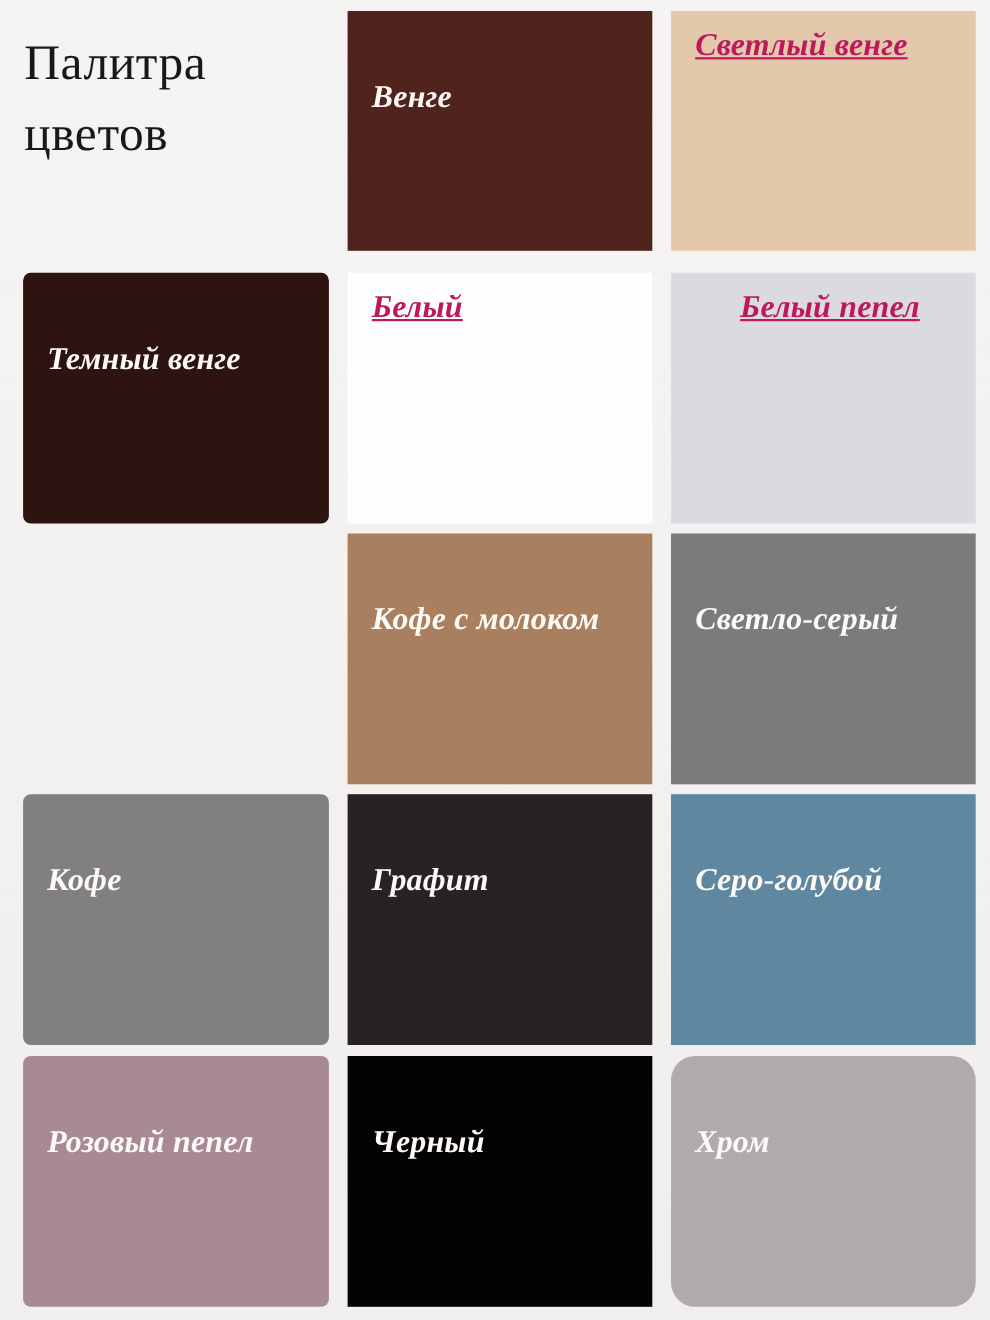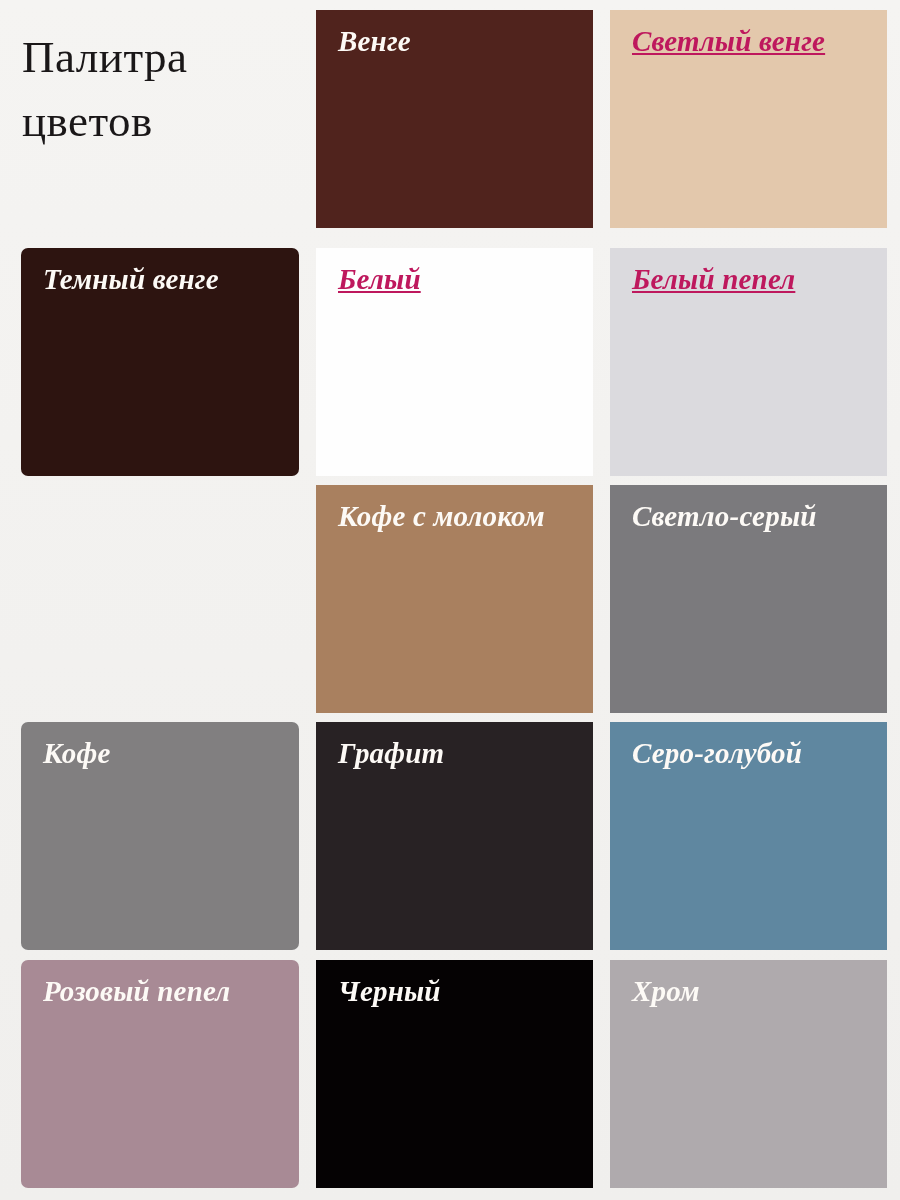--- a/index.html
+++ b/index.html
@@ -65,21 +65,21 @@
     top: 16px;
     right: 10px;
     font-family: "Liberation Serif", "DejaVu Serif", serif;
     font-style: italic;
     font-weight: 700;
     font-size: 29px;
     line-height: 1.05;
     letter-spacing: 0.2px;
     white-space: nowrap;
   }
-  .swatch.light-text .swatch-label { color: #fdfaf6; }
+  .swatch.light-text .swatch-label { color: #fdfaf6; margin-top: 47px; }
   .swatch.dark-text  .swatch-label { color: #be185d; text-decoration: underline; }
 
   
   .swatch::after {
     content: "";
     position: absolute;
     inset: 0;
     pointer-events: none;
     box-shadow: inset 0 0 0 0 rgba(0,0,0,0);
   }
@@ -112,21 +112,21 @@
       </div>
       <div class="swatch row-1 col-3 dark-text" style="background: rgb(227, 200, 172);">
         <span class="swatch-label">Светлый венге</span>
       </div>
       <div class="swatch row-2 col-1 light-text" style="background: rgb(45, 20, 16);">
         <span class="swatch-label">Темный венге</span>
       </div>
       <div class="swatch row-2 col-2 dark-text" style="background: rgb(254, 254, 254);">
         <span class="swatch-label">Белый</span>
       </div>
-      <div class="swatch row-2 col-3 dark-text" style="background: rgb(219, 218, 222);">
+      <div class="swatch row-2 col-3 dark-text" style="background: rgb(219, 218, 222); text-align: center;">
         <span class="swatch-label">Белый пепел</span>
       </div>
       <div class="swatch row-3 col-2 light-text" style="background: rgb(169, 128, 95);">
         <span class="swatch-label">Кофе с молоком</span>
       </div>
       <div class="swatch row-3 col-3 light-text" style="background: rgb(123, 122, 125);">
         <span class="swatch-label">Светло-серый</span>
       </div>
       <div class="swatch row-4 col-1 light-text" style="background: rgb(129, 127, 128);">
         <span class="swatch-label">Кофе</span>
@@ -136,18 +136,18 @@
       </div>
       <div class="swatch row-4 col-3 light-text" style="background: rgb(95, 135, 160);">
         <span class="swatch-label">Серо-голубой</span>
       </div>
       <div class="swatch row-5 col-1 light-text" style="background: rgb(168, 138, 149);">
         <span class="swatch-label">Розовый пепел</span>
       </div>
       <div class="swatch row-5 col-2 light-text" style="background: rgb(5, 2, 3);">
         <span class="swatch-label">Черный</span>
       </div>
-      <div class="swatch row-5 col-3 light-text" style="background: rgb(175, 170, 173);">
+      <div class="swatch row-5 col-3 light-text" style="background: rgb(175, 170, 173); border-radius: 22px;">
         <span class="swatch-label">Хром</span>
       </div>
     </div>
 
 </div>
 
 </body></html>

